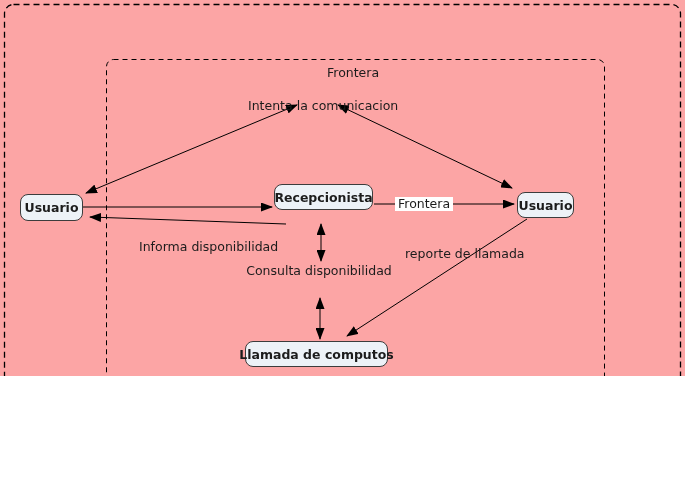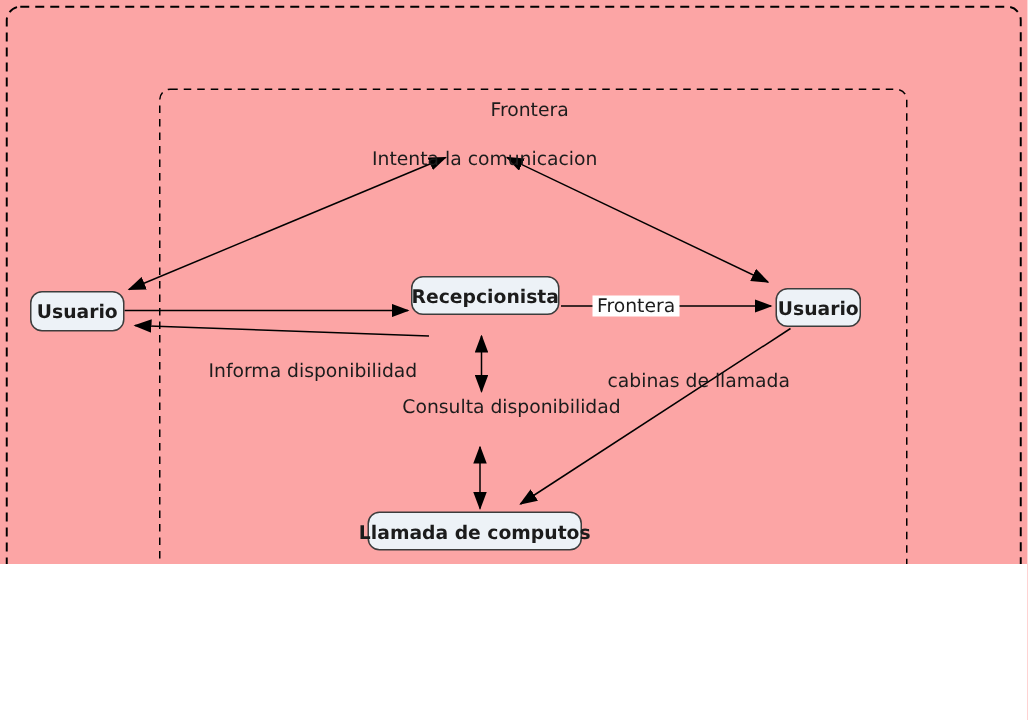--- a/index.html
+++ b/index.html
@@ -32,21 +32,21 @@
     font-weight: bold;
   }
   .lbl {
     position: absolute;
     font-size: 12.5px;
     white-space: nowrap;
     line-height: 14px;
     z-index: 2;
   }
   .lbl.onLine { background: #ffffff; padding: 0 3px; }
-  .lbl.center { transform: translateX(-50%); text-align: center; margin-left: 22px; }
+  .lbl.center { transform: translateX(-50%); text-align: center; }
   #node-usuario        { left: 20px;  top: 194px; width: 63px;  height: 27px; }
   #node-recepcionista  { left: 274px; top: 184px; width: 99px;  height: 26px; }
   #node-cabina         { left: 517px; top: 192px; width: 57px;  height: 26px; }
   #node-centro         { left: 245px; top: 341px; width: 143px; height: 26px; }
   #lbl-frontera  { left: 327px; top: 66px; }
   #lbl-intenta   { left: 248px; top: 88px; margin-top: 11px; }
   #lbl-consulta-cabinas { left: 125px; top: 200px; }
   #lbl-informa   { left: 113px; top: 240px; margin-left: 26px; }
   #lbl-llamada   { left: 395px; top: 197px; }
   #lbl-consulta-saldo { left: 319px; top: 264px; }
@@ -95,21 +95,21 @@
 
 
   <div class="lbl" id="lbl-informa">Informa disponibilidad</div>
 
   <div class="lbl onLine" id="lbl-llamada">Frontera</div>
 
   <div class="lbl center" id="lbl-consulta-saldo">
     <div>Consulta disponibilidad</div>
   </div>
 
-  <div class="lbl" id="lbl-reporte">cabinas de llamada</div>
+  <div class="lbl" id="lbl-reporte">reporte de llamada</div>
 
   <div class="node" id="node-usuario">Usuario</div>
 
   <div class="node" id="node-recepcionista">Recepcionista</div>
 
   <div class="node" id="node-cabina">Usuario</div>
 
   <div class="node" id="node-centro">Llamada de computos</div>
 
 </div>

